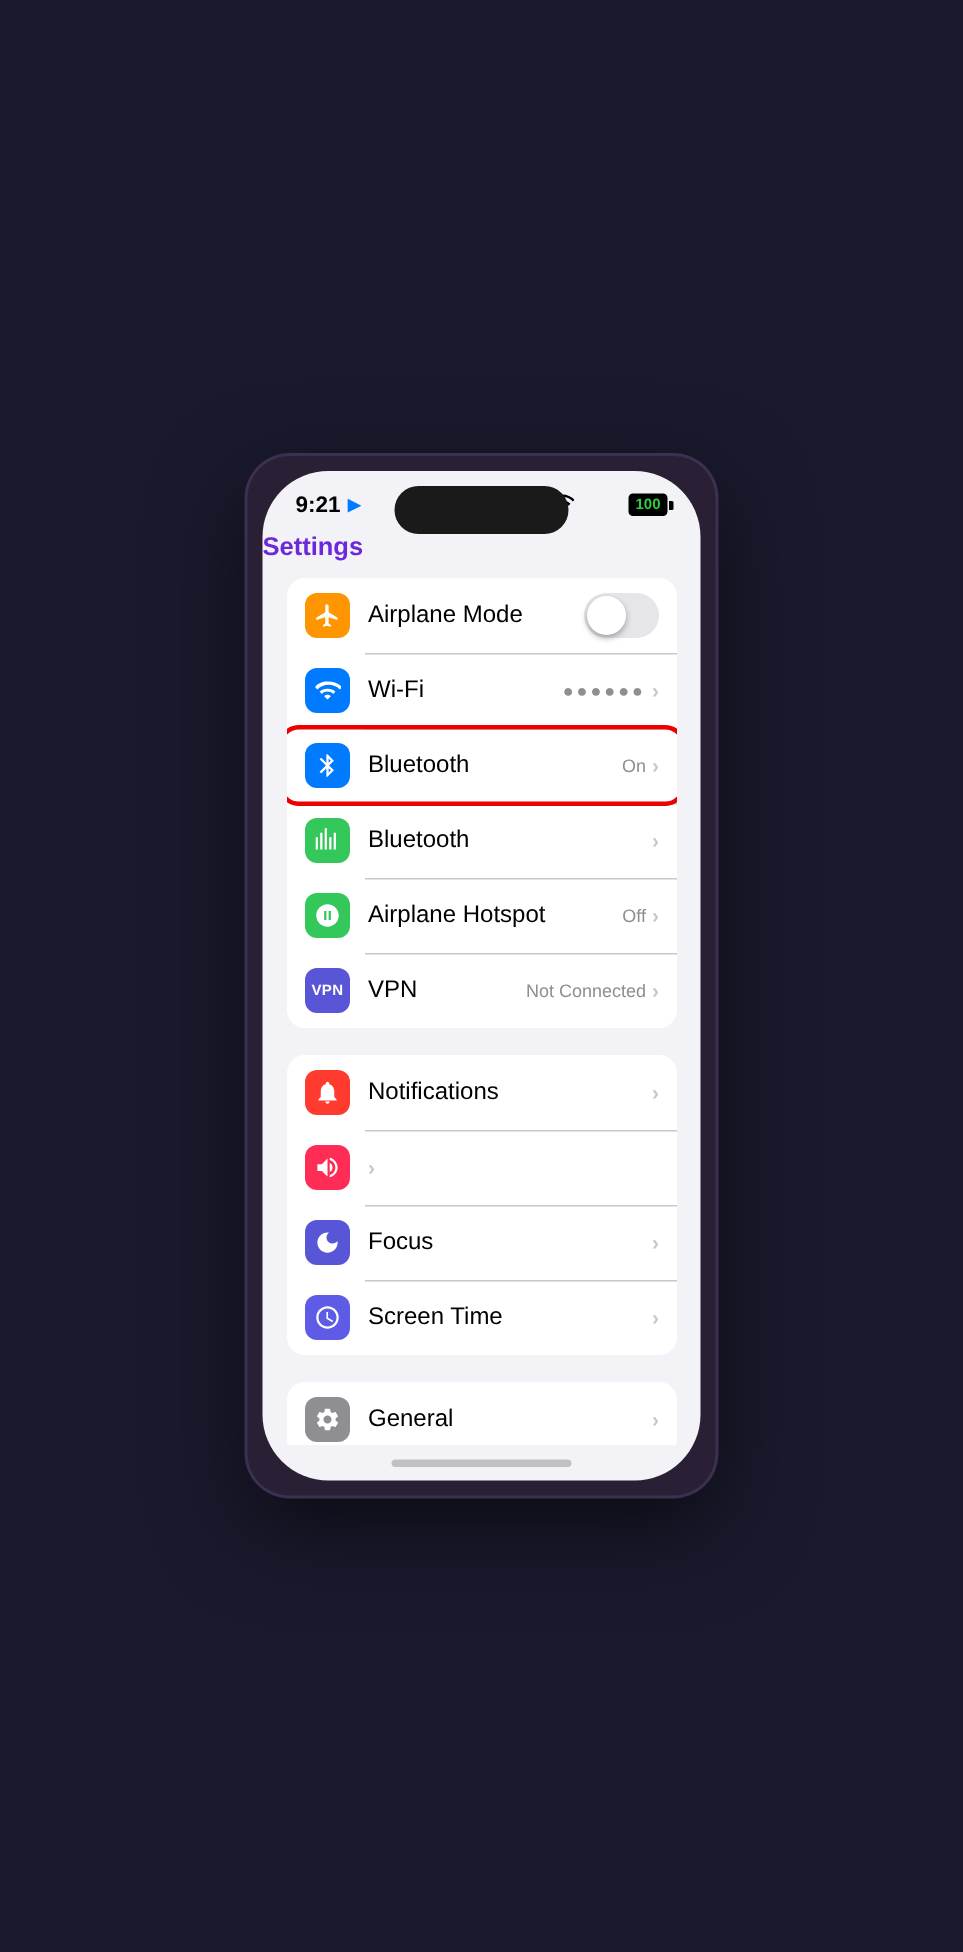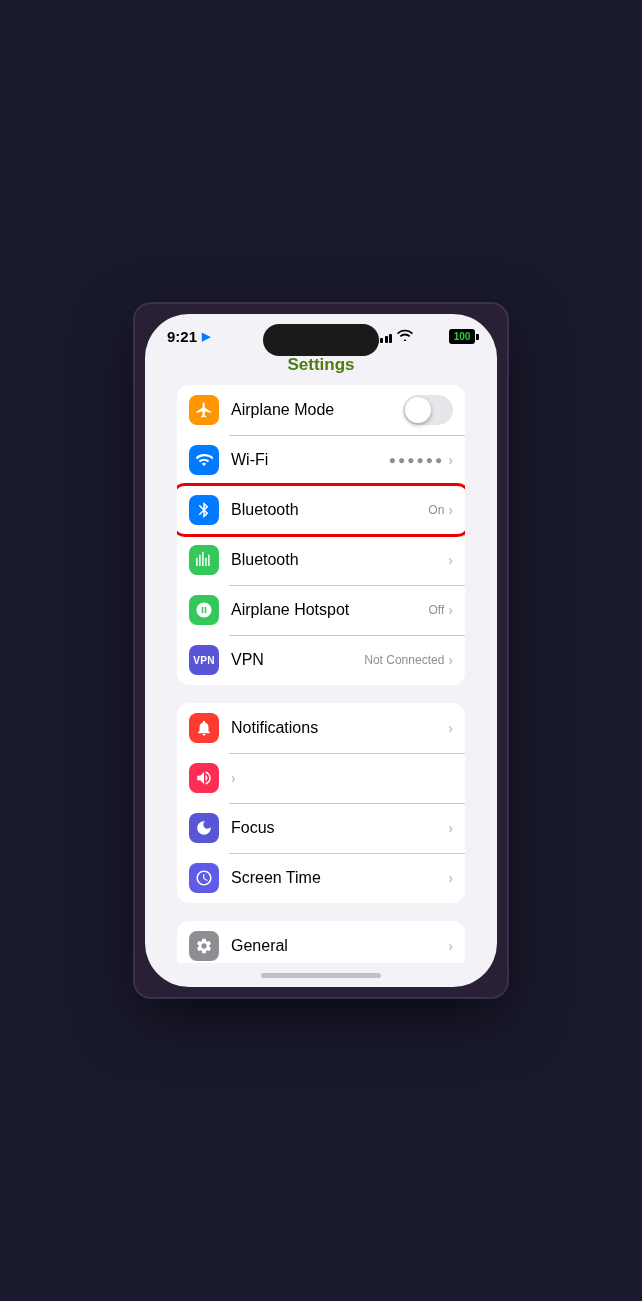--- a/index.html
+++ b/index.html
@@ -7,24 +7,24 @@
     body {
       background: #1a1a2e;
       display: flex;
       justify-content: center;
       align-items: center;
       min-height: 100vh;
       font-family: -apple-system, BlinkMacSystemFont, 'SF Pro Text', 'Helvetica Neue', sans-serif;
     }
 
     .phone-frame {
-      width: 372px;
+      width: 312px;
       height: 693px;
       background: #2a2035;
-      border-radius: 16px;
+      border-radius: 28px;
       padding: 10px;
       position: relative;
       box-shadow: 0 0 0 2px #3a3050, 0 20px 60px rgba(0,0,0,0.6);
     }
 
     .phone-screen {
       width: 100%;
       height: 100%;
       background: #f2f2f7;
       border-radius: 44px;
@@ -112,33 +112,32 @@
       top: 50%;
       transform: translateY(-50%);
       width: 3px;
       height: 6px;
       background: #000;
       border-radius: 0 1px 1px 0;
     }
 
     
     .page-title {
-      text-align: center;
       font-size: 17px;
       font-weight: 700;
-      color: #4d7c0f;
+      color: #6d28d9;
       padding: 4px 0 10px;
       flex-shrink: 0;
     }
 
     
     .scroll-content {
       flex: 1;
       overflow-y: auto;
-      padding: 0 32px 16px;
+      padding: 0 16px 16px;
       scrollbar-width: none;
     }
 
     .scroll-content::-webkit-scrollbar { display: none; }
 
     
     .settings-group {
       background: #fff;
       border-radius: 12px;
       margin-bottom: 18px;

